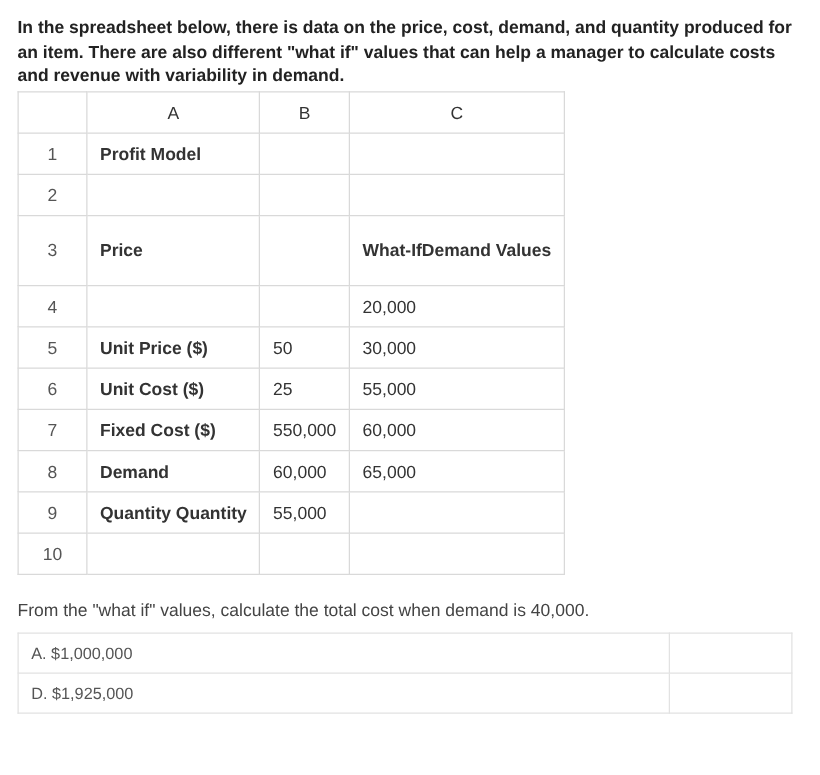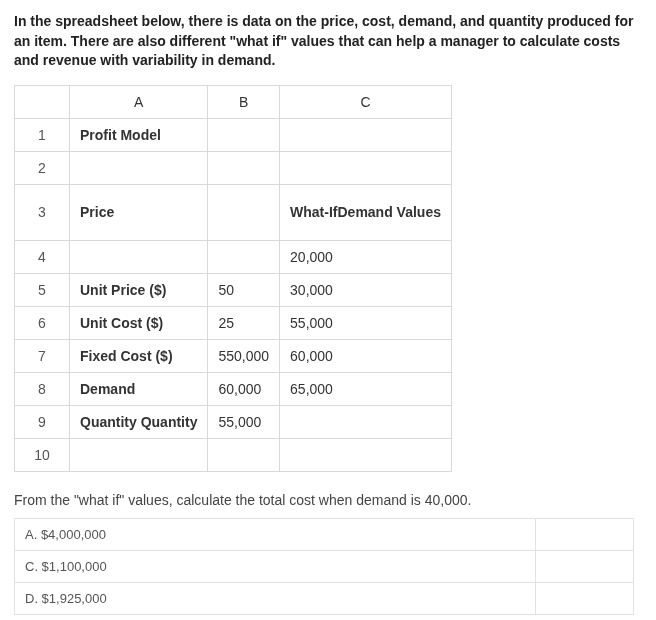--- a/index.html
+++ b/index.html
@@ -8,21 +8,21 @@
     color: #333;
     margin: 0;
     padding: 12px 14px;
     width: 656px;
     box-sizing: border-box;
     background: #fff;
   }
   .intro {
     font-weight: bold;
     line-height: 1.4;
-    margin-bottom: 14px;
+    margin-bottom: 2px;
     color: #222;
   }
   table.sheet {
     border-collapse: collapse;
     margin-bottom: 20px;
   }
   table.sheet td, table.sheet th {
     border: 1px solid #d9d9d9;
     padding: 8px 10px;
     vertical-align: middle;
@@ -135,25 +135,21 @@
     <td></td>
   </tr>
 </tbody>
   </table>
 
 <div class="question">From the "what if" values, calculate the total cost when demand is 40,000.</div>
 
 <table class="answers">
   <tbody>
       <tr>
-        <td class="opt">A. $4,000,000</td>
-        <td></td>
-      </tr>
-  <tr>
-        <td class="opt">C. $1,100,000</td>
+        <td class="opt">A. $1,000,000</td>
         <td></td>
       </tr>
   <tr>
         <td class="opt">D. $1,925,000</td>
         <td></td>
       </tr>
 </tbody>
   </table>
 
 </body></html>

